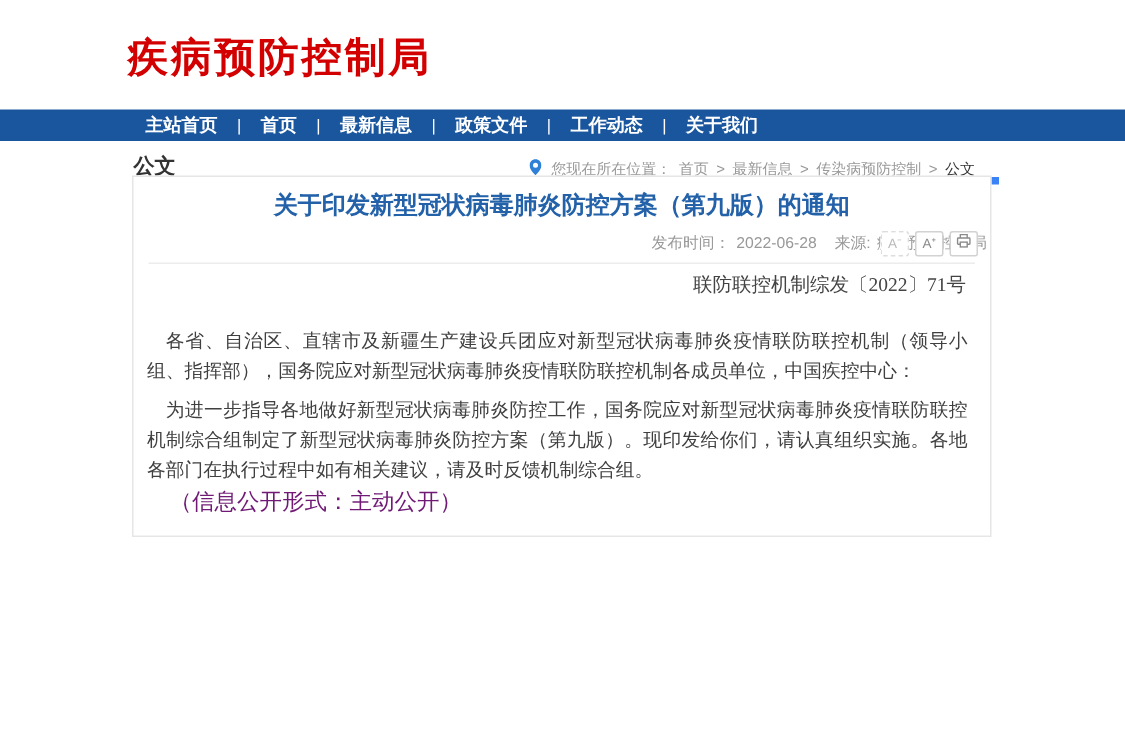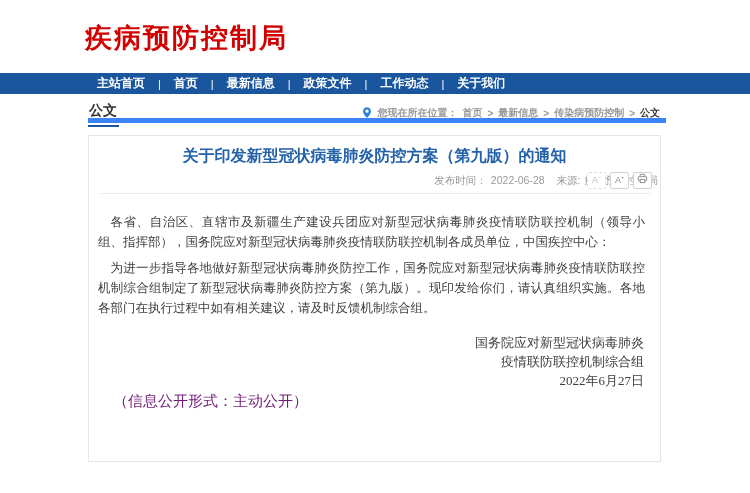--- a/index.html
+++ b/index.html
@@ -26,29 +26,29 @@
   
   .crumb-row {
     position:absolute; top:100px; left:88px; width:578px; height:23px;
     border-bottom:5px solid #3b82f6;
   }
   .section-title {
     display:inline-block; font-size:14px; font-weight:bold; color:#333;
     padding:2px 2px 5px 1px; border-bottom:2px solid #1a569e; margin-bottom:-1px;
   }
   .crumbs {
-    position:absolute; right:6px; top:6px; display:flex; align-items:center; gap:5px;
-    font-size:10px; color:#999;font-weight:bold;
+    position:absolute; right:16px; top:6px; display:flex; align-items:center; gap:5px;
+    font-size:10px; color:#999;
   }
   .crumbs .cur { color:#333; }
   .pin { display:inline-block; margin-right:1px; }
 
   
   .doc-box {
-    position:absolute; top:135px; left:88px; width:573px; height:327px;
+    position:absolute; top:117px; left:88px; width:573px; height:241px;
     border:1px solid #e6e6e6; background:#fff;
   }
   .doc-title {
     margin-top:11px; text-align:center; font-size:16px; font-weight:bold;
     color:#2361a9; line-height:18px;
   }
   .doc-meta { margin-top:9px; text-align:right; font-size:10.5px; color:#999; line-height:13px; }
   .doc-meta span { margin:0 2px; }
   .doc-meta .gap { margin-left:10px; }
   .toolbar { position:absolute; top:36px; right:8px; display:flex; gap:4px; }
@@ -123,27 +123,23 @@
         <span><svg width="11" height="11" viewBox="0 0 24 24" fill="none" stroke="#8a8a8a" stroke-width="2">
             <path d="M7 8V3h10v5"></path>
             <rect x="3" y="8" width="18" height="9" rx="1"></rect>
             <rect x="7" y="14" width="10" height="7" fill="#ffffff"></rect>
           </svg></span>
       </button>
   </div>
 
   <div class="doc-sep"></div>
 
+  <div class="doc-number serif">联防联控机制综发〔2022〕71号</div>
 
   <div class="doc-body serif">
     <p>各省、自治区、直辖市及新疆生产建设兵团应对新型冠状病毒肺炎疫情联防联控机制（领导小组、指挥部），国务院应对新型冠状病毒肺炎疫情联防联控机制各成员单位，中国疾控中心：</p>
     <p>为进一步指导各地做好新型冠状病毒肺炎防控工作，国务院应对新型冠状病毒肺炎疫情联防联控机制综合组制定了新型冠状病毒肺炎防控方案（第九版）。现印发给你们，请认真组织实施。各地各部门在执行过程中如有相关建议，请及时反馈机制综合组。</p>
   </div>
 
 
-  <div class="signature serif">
-    <div>国务院应对新型冠状病毒肺炎</div>
-    <div>疫情联防联控机制综合组</div>
-    <div>2022年6月27日</div>
-  </div>
 
   <div class="footer-note serif">（信息公开形式：主动公开）</div>
 </div>
 
 </body></html>

